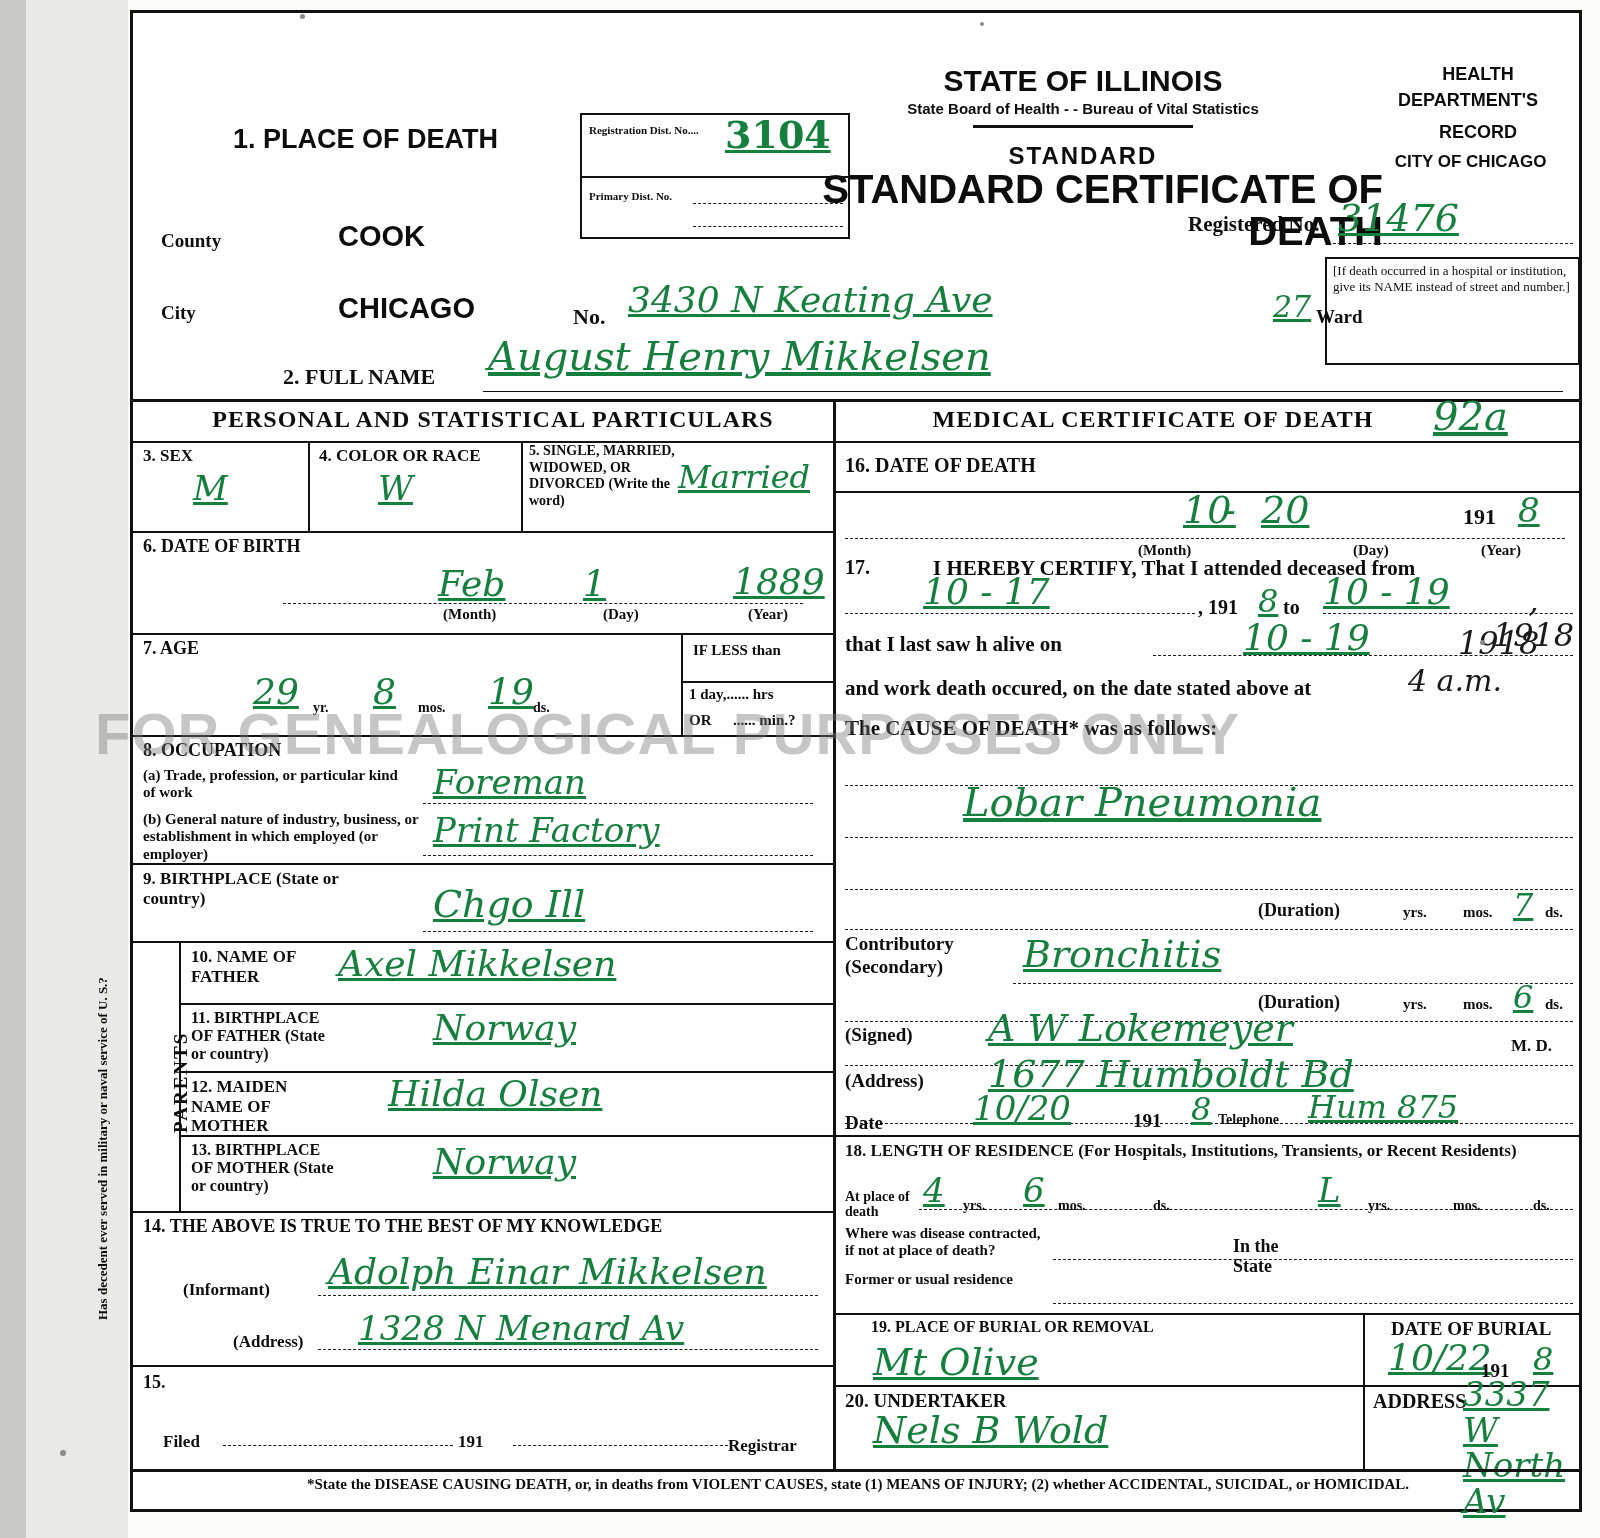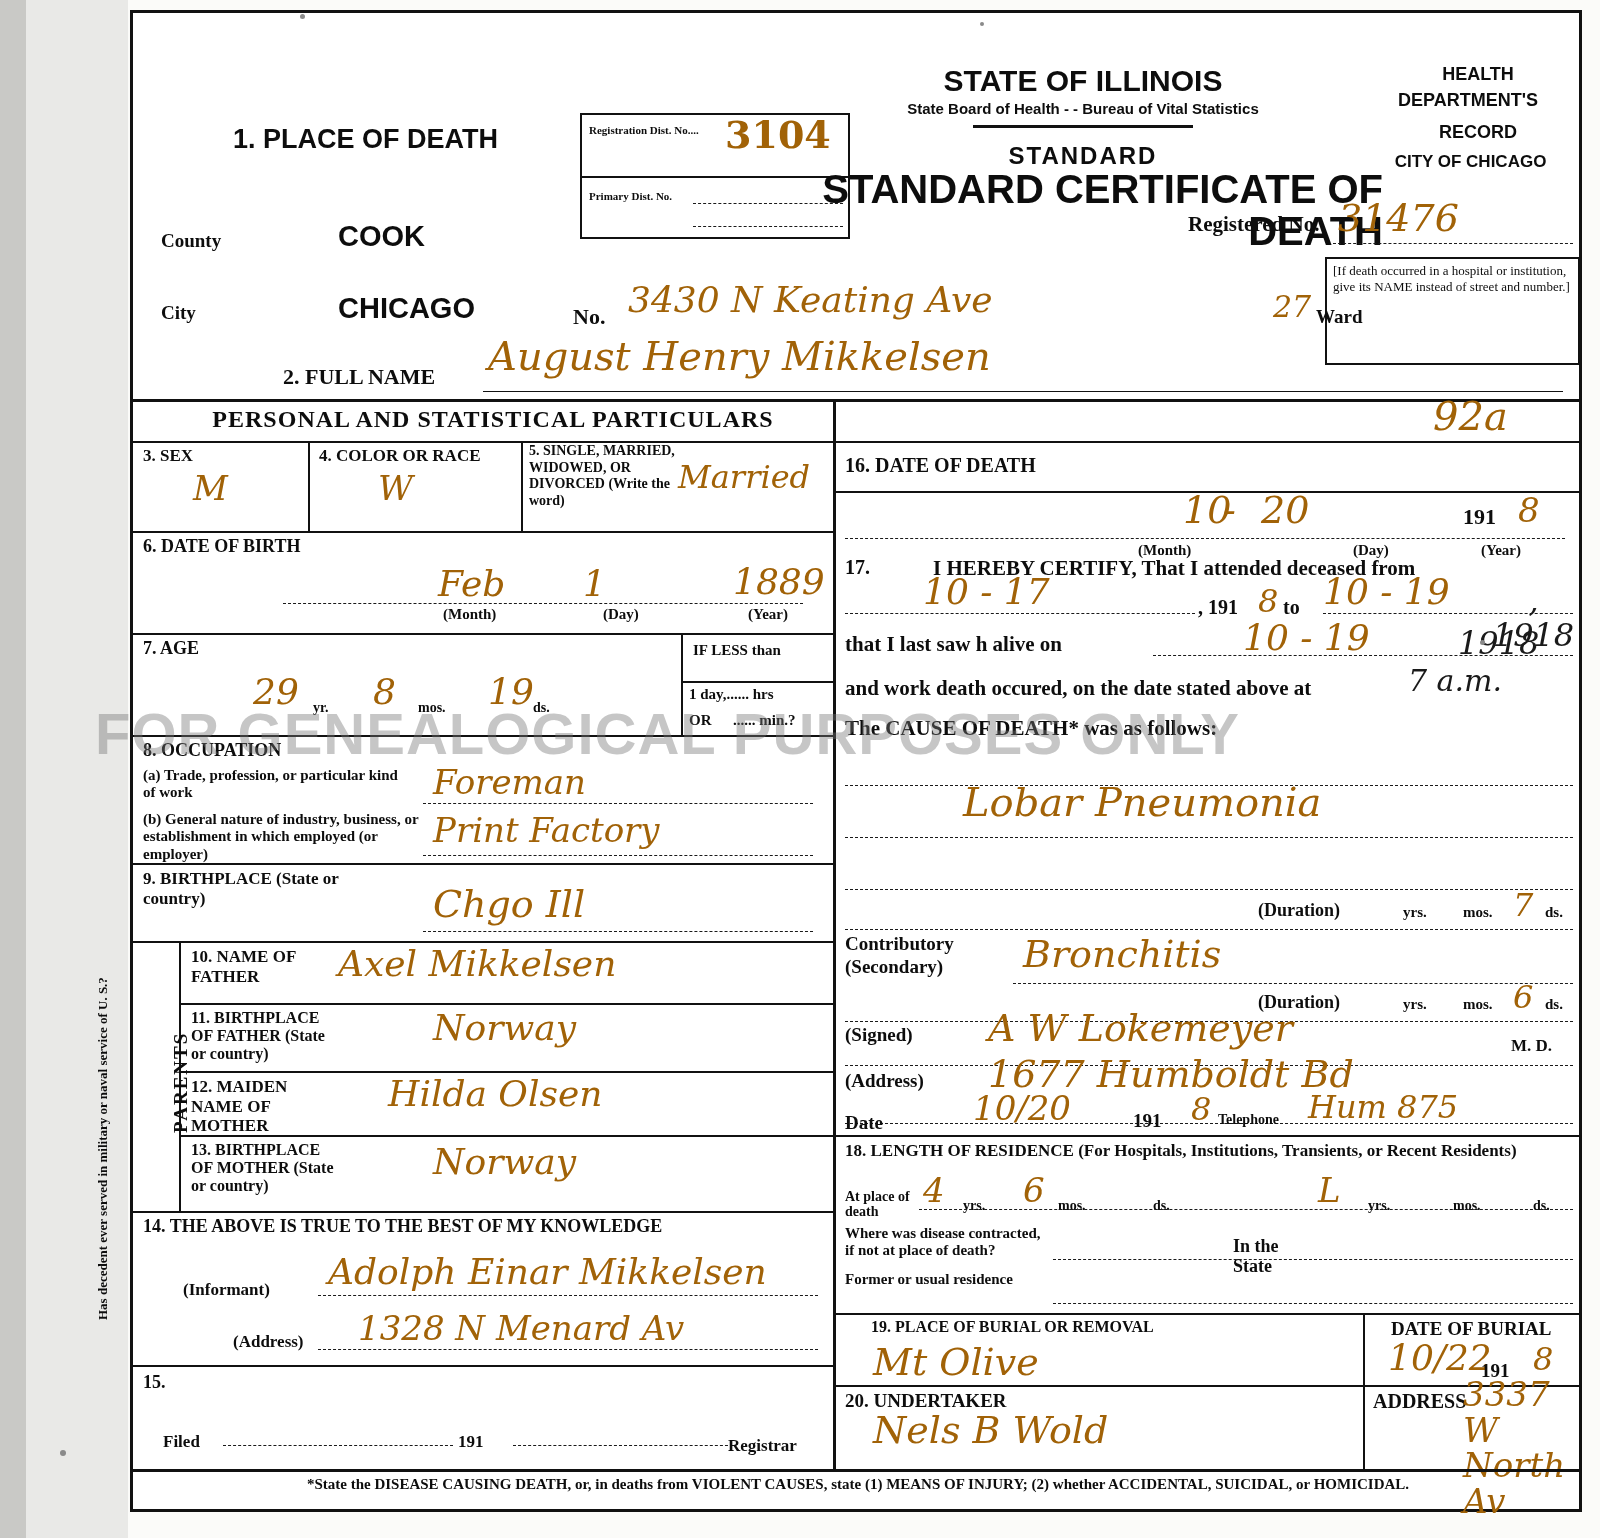--- a/index.html
+++ b/index.html
@@ -8,21 +8,21 @@
   .scanbg{position:absolute;inset:0;background:#fbfbf9;}
   .edge-left{position:absolute;left:0;top:0;width:128px;height:1538px;background:#e9e9e7;}
   .edge-left:before{content:"";position:absolute;left:0;top:0;width:26px;height:100%;background:#c9c9c6;}
   .cert{position:absolute;left:130px;top:10px;width:1452px;height:1502px;background:#fff;border:3px solid #111;box-sizing:border-box;}
   .ln{position:absolute;border-top:1px solid #111;}
   .dln{position:absolute;border-top:1px dashed #1a1a1a;}
   .t{position:absolute;color:#0d0d0d;line-height:1.05;}
   .b{font-weight:bold;}
   .sm{font-size:13px;}
   .xs{font-size:11px;}
-  .hand{font-family:"DejaVu Serif", serif;font-style:italic;color:#a16207;font-size:30px;}
+  .hand{font-family:"DejaVu Serif", serif;font-style:italic;color:#15803d;font-size:30px;text-decoration:underline;}
   .hand2{font-family:"DejaVu Serif", serif;font-style:italic;color:#1a1a1a;font-size:24px;}
   .vert{position:absolute;transform-origin:0 0;transform:rotate(-90deg);white-space:nowrap;}
   .wm{position:absolute;left:95px;top:700px;width:1420px;font-family:"Liberation Sans",sans-serif;font-size:58px;font-weight:bold;color:rgba(120,120,120,0.42);letter-spacing:1px;white-space:nowrap;}
   .ttl{font-family:"Liberation Sans",sans-serif;font-weight:bold;}
   .box{position:absolute;border:2px solid #111;box-sizing:border-box;}
   .hr{position:absolute;border-top:2px solid #111;}
   .vr{position:absolute;border-left:2px solid #111;}
   .speck{position:absolute;background:#8a8a8a;border-radius:50%;}
 </style>
 </head>
@@ -78,20 +78,21 @@
 
     <div class="t b" style="left:150px;top:352px;font-size:22px;">2. FULL NAME</div>
     <div class="t hand" style="left:355px;top:322px;font-size:40px;">August Henry Mikkelsen</div>
     <div class="ln" style="left:350px;top:378px;width:1080px;"></div>
 
     <div class="hr" style="left:0px;top:386px;width:1446px;border-top-width:3px;"></div>
     <div class="vr" style="left:700px;top:386px;height:1070px;border-left-width:3px;"></div>
     <div class="hr" style="left:0px;top:428px;width:1446px;border-top-width:2px;"></div>
 
     <div class="t b" style="left:30px;top:394px;width:660px;text-align:center;font-size:24px;font-family:'Liberation Serif',serif;letter-spacing:1px;">PERSONAL AND STATISTICAL PARTICULARS</div>
+    <div class="t b" style="left:720px;top:394px;width:600px;text-align:center;font-size:24px;font-family:'Liberation Serif',serif;letter-spacing:1px;">MEDICAL CERTIFICATE OF DEATH</div>
     <div class="t hand" style="left:1300px;top:382px;font-size:40px;">92a</div>
 
     <div class="hr" style="left:0px;top:518px;width:700px;"></div>
     <div class="vr" style="left:175px;top:428px;height:90px;"></div>
     <div class="vr" style="left:388px;top:428px;height:90px;"></div>
     <div class="hr" style="left:0px;top:620px;width:700px;"></div>
     <div class="hr" style="left:0px;top:722px;width:700px;"></div>
     <div class="vr" style="left:548px;top:620px;height:102px;"></div>
     <div class="hr" style="left:548px;top:668px;width:152px;"></div>
     <div class="hr" style="left:0px;top:850px;width:700px;"></div>
@@ -197,21 +198,21 @@
     <div class="t hand" style="left:1190px;top:560px;font-size:36px;">10 - 19</div>
     <div class="t hand2" style="left:1355px;top:572px;font-size:32px;text-align:center;">, 1918</div>
     <div class="dln" style="left:1190px;top:600px;width:250px;"></div>
 
     <div class="t b" style="left:712px;top:620px;font-size:21px;">that I last saw h   alive on</div>
     <div class="dln" style="left:1020px;top:642px;width:420px;"></div>
     <div class="t hand" style="left:1110px;top:606px;font-size:36px;">10 - 19</div>
     <div class="t hand2" style="left:1325px;top:614px;font-size:32px;">1918</div>
 
     <div class="t b" style="left:712px;top:664px;font-size:21px;">and work death occured, on the date stated above at</div>
-    <div class="t hand2" style="left:1275px;top:652px;font-size:30px;">7 a.m.</div>
+    <div class="t hand2" style="left:1275px;top:652px;font-size:30px;">4 a.m.</div>
     <div class="t b" style="left:712px;top:704px;font-size:21px;">The CAUSE OF DEATH* was as follows:</div>
 
     <div class="dln" style="left:712px;top:772px;width:728px;"></div>
     <div class="dln" style="left:712px;top:824px;width:728px;"></div>
     <div class="dln" style="left:712px;top:876px;width:728px;"></div>
     <div class="t hand" style="left:830px;top:768px;font-size:40px;">Lobar Pneumonia</div>
 
     <div class="dln" style="left:712px;top:916px;width:728px;"></div>
     <div class="t b" style="left:1125px;top:888px;font-size:18px;">(Duration)</div>
     <div class="t b xs" style="left:1270px;top:892px;font-size:15px;">yrs.</div>

